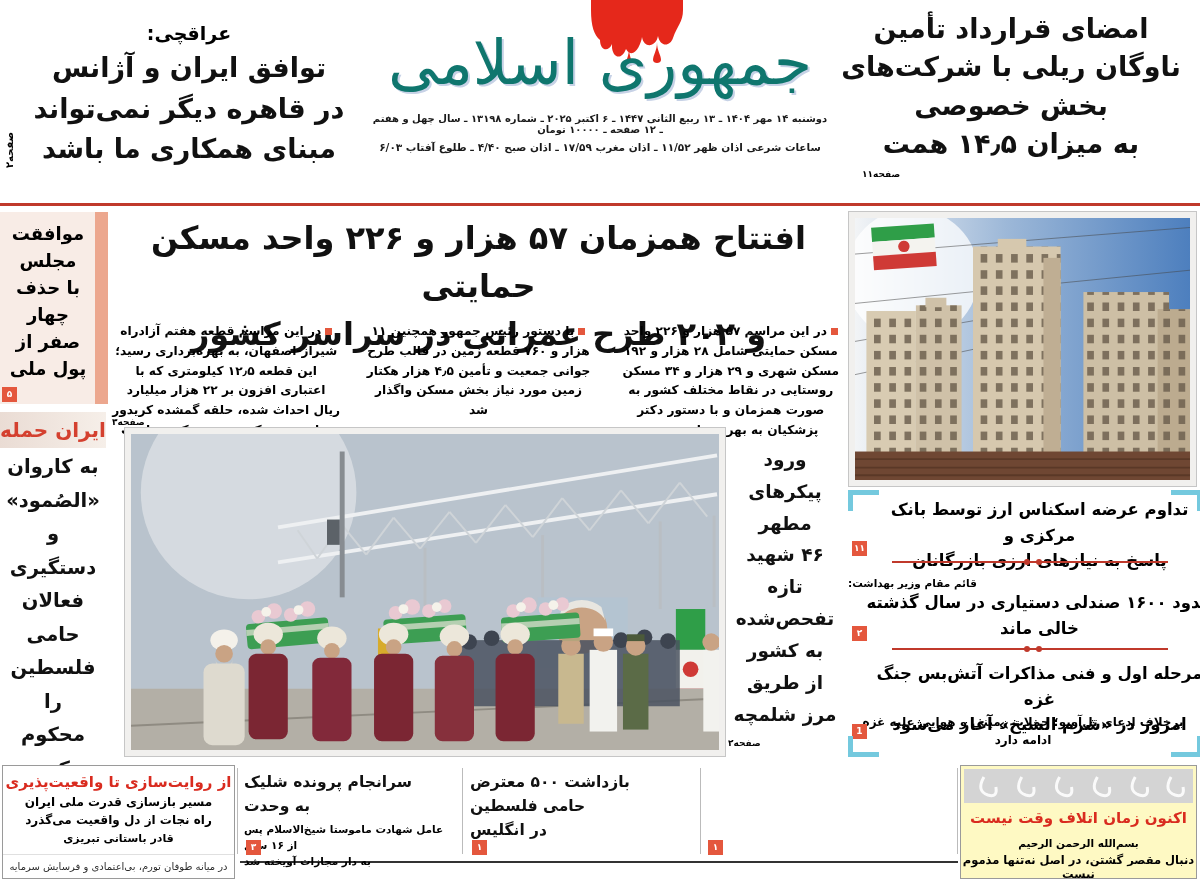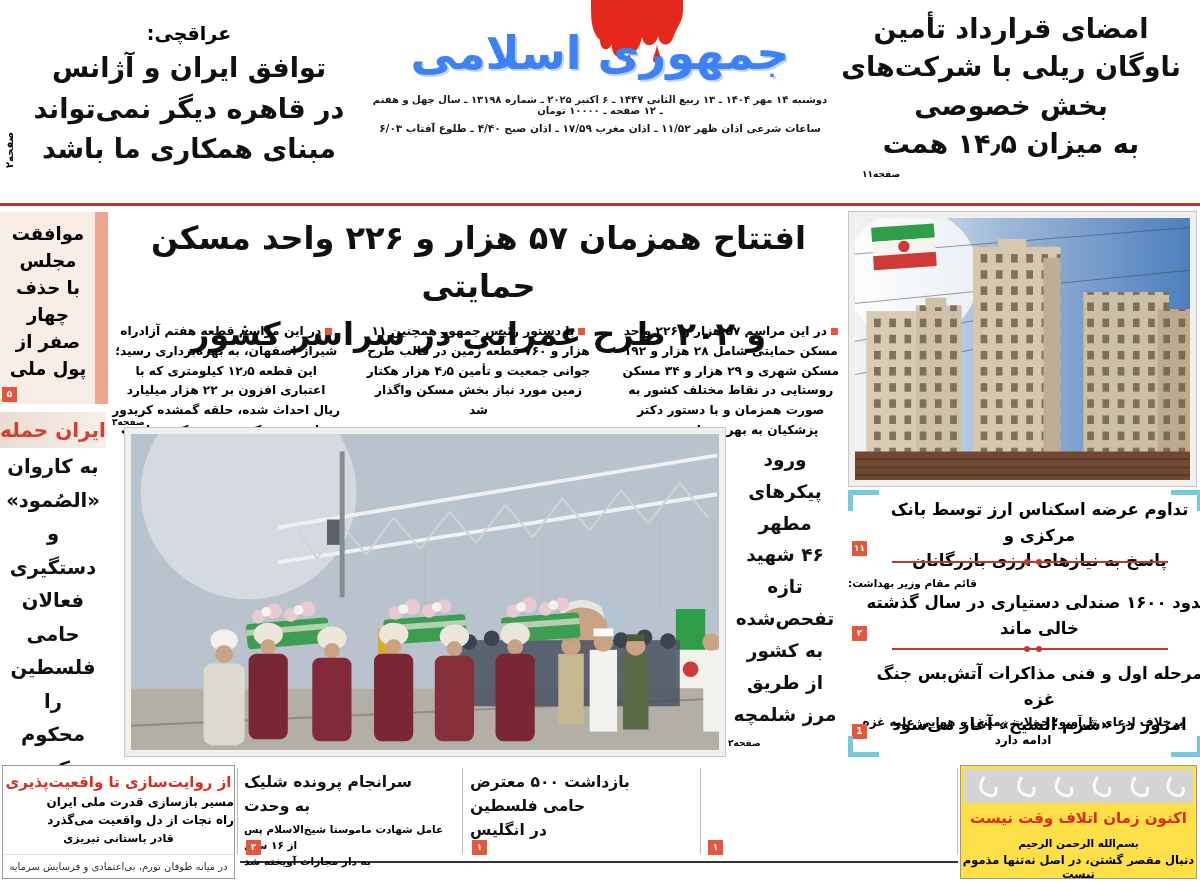--- a/index.html
+++ b/index.html
@@ -8,21 +8,21 @@
   .abs{position:absolute;}
   .pre{white-space:pre-line;}
   .hl{color:#111;font-weight:bold;}
   
   #tl-art{left:6px;top:22px;width:366px;text-align:center;}
   #tl-kicker{font-size:19px;font-weight:bold;}
   #tl-headline{font-size:27px;font-weight:bold;line-height:1.5;margin-top:4px;}
   #tl-pageref{left:4px;top:168px;font-size:10px;font-weight:bold;transform:rotate(-90deg);transform-origin:left top;}
   #masthead{left:372px;top:0;width:456px;text-align:center;}
   #drip{position:absolute;left:205px;top:-4px;width:120px;height:72px;}
-  #mast-title{position:relative;margin-top:26px;font-size:46px;font-weight:bold;color:#3b82f6;text-shadow:2px 2px 0 #c7d2e6;letter-spacing:-2px;}
+  #mast-title{position:relative;margin-top:26px;font-size:62px;font-weight:normal;color:#0f766e;text-shadow:2px 2px 0 #c7d2e6;letter-spacing:-2px;}
   #dateline{margin-top:14px;font-size:10px;font-weight:bold;color:#1a1a1a;}
   #prayerline{margin-top:6px;font-size:10.5px;font-weight:bold;color:#1a1a1a;}
   #tr-art{left:828px;top:10px;width:366px;text-align:center;}
   #tr-headline{font-size:27px;font-weight:bold;line-height:1.42;}
   #tr-pageref{display:block;text-align:left;padding-left:34px;font-size:9px;font-weight:bold;margin-top:6px;}
   #top-rule{left:0;top:203px;width:1200px;height:3px;background:#c0392b;}
   
   #majlis-box{left:0;top:212px;width:108px;height:192px;background:#f8ece6;}
   #majlis-bar{position:absolute;right:0;top:0;bottom:0;width:13px;background:#eca78e;}
   #majlis-text{position:absolute;right:16px;left:4px;top:8px;font-size:18px;font-weight:bold;line-height:1.5;text-align:center;}
@@ -55,28 +55,28 @@
   .br-bl{border-bottom-width:5px;border-left-width:5px;}
   .br-br{border-bottom-width:5px;border-right-width:5px;}
   .red-div{position:absolute;left:892px;width:276px;height:1.5px;background:#c0392b;}
   .red-div i{position:absolute;top:-2.5px;width:6px;height:6px;border-radius:50%;background:#c0392b;}
   .rc-sub{position:absolute;left:858px;width:330px;text-align:center;font-size:12px;font-weight:bold;line-height:1.5;}
   
   .vsep{position:absolute;top:768px;height:86px;width:1px;background:#bbb;}
   #bottom-rule{left:240px;top:861px;width:718px;height:2px;background:#333;}
   .news-box{position:absolute;top:770px;text-align:left;font-size:15.5px;font-weight:bold;line-height:1.55;}
   .news-sub{font-size:10.5px;font-weight:bold;line-height:1.5;margin-top:4px;}
-  #editorial{left:960px;top:765px;width:237px;height:114px;border:1px solid #9a9a9a;box-sizing:border-box;overflow:hidden;background:#fde047;}
+  #editorial{left:960px;top:765px;width:237px;height:114px;border:1px solid #9a9a9a;box-sizing:border-box;overflow:hidden;background:#fef9c3;}
   #ornament{height:34px;background:#d4d4d4;margin:3px;}
   #ed-title{text-align:center;color:#d92b1f;font-size:15px;font-weight:bold;margin-top:6px;}
   #ed-l1{text-align:center;font-size:10.5px;font-weight:bold;margin-top:10px;}
   #ed-l2{text-align:center;font-size:11.5px;font-weight:bold;margin-top:4px;}
   #note{left:2px;top:765px;width:233px;height:114px;border:1px solid #9a9a9a;box-sizing:border-box;overflow:hidden;background:#fff;}
   #note-title{text-align:center;color:#d92b1f;font-size:15px;font-weight:bold;margin-top:7px;}
-  #note-l1,#note-l2{text-align:right;font-size:12px;font-weight:bold;margin-top:4px;}
+  #note-l1,#note-l2{text-align:center;font-size:12px;font-weight:bold;margin-top:4px;}
   #note-author{text-align:center;font-size:11px;font-weight:bold;margin-top:5px;}
   #note-body{text-align:center;font-size:10px;color:#2c2c2c;margin-top:9px;border-top:1px solid #e0e0e0;padding-top:6px;}
 </style>
 </head>
 <body>
 
 <div id="paper">
 
   <div id="tl-art" class="abs">
     <div id="tl-kicker">عراقچی:</div>

